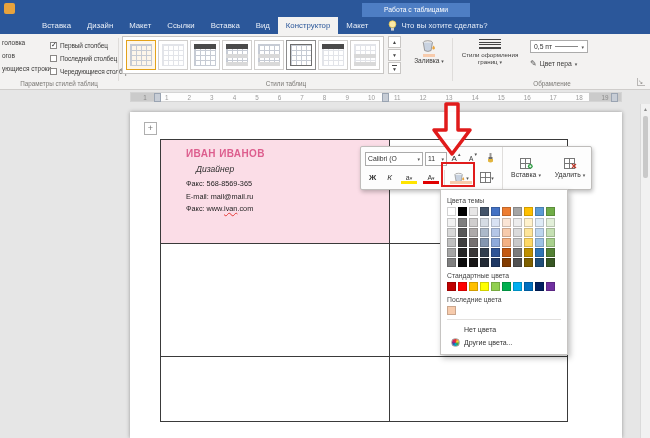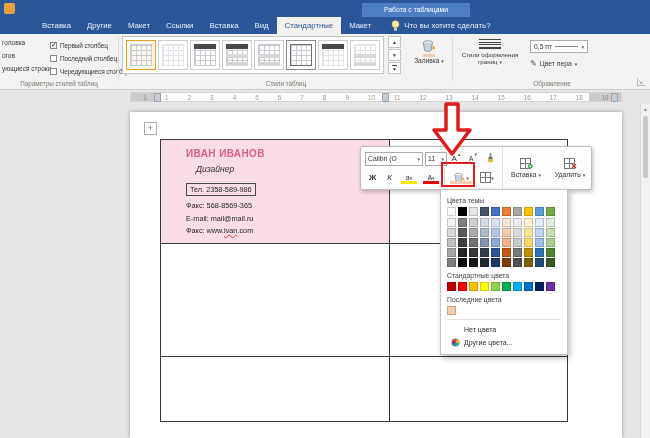--- a/index.html
+++ b/index.html
@@ -123,26 +123,26 @@
 
 <div id="app">
 
   <div class="titlebar">
     <div class="app-icon"></div>
     <div class="ctx-header">Работа с таблицами</div>
   </div>
 
   <div class="tabrow">
     <span class="tab">Вставка</span>
-    <span class="tab">Другие</span>
+    <span class="tab">Дизайн</span>
     <span class="tab">Макет</span>
     <span class="tab">Ссылки</span>
     <span class="tab">Вставка</span>
     <span class="tab">Вид</span>
-    <span class="tab active">Стандартные</span>
+    <span class="tab active">Конструктор</span>
     <span class="tab">Макет</span>
     <span class="tellme">
       <svg width="9" height="12" viewBox="0 0 9 12">
           <circle cx="4.5" cy="4.2" r="3.4" fill="#FCE9A8" stroke="#E8C84D" stroke-width="0.8"></circle>
           <rect x="3" y="8" width="3" height="2.6" fill="#CFCFCF"></rect>
         </svg>
       <span>Что вы хотите сделать?</span>
     </span>
   </div>
 
@@ -283,21 +283,20 @@
     <div class="page">
       <div class="tbl-handle">+</div>
       <div class="table">
         <div class="cell-pink"></div>
         <div class="vline"></div>
         <div class="hline" style="top:103px;"></div>
         <div class="hline" style="top:216px;"></div>
         <div class="card">
           <div class="name">ИВАН ИВАНОВ</div>
           <div class="role">Дизайнер</div>
-          <div><span class="phone">Тел. 2358-589-986</span></div>
           <div class="row" style="margin-top:4px;">Факс: 568-8569-365</div>
           <div class="row">E-mail: mail@mail.ru</div>
           <div class="row"><span>Факс: www.</span><span class="squiggle">ivan</span><span>.com</span></div>
         </div>
       </div>
     </div>
 
     <div class="scrollbar">
       <div class="scroll-up">▲</div>
       <div class="scroll-thumb"></div>

